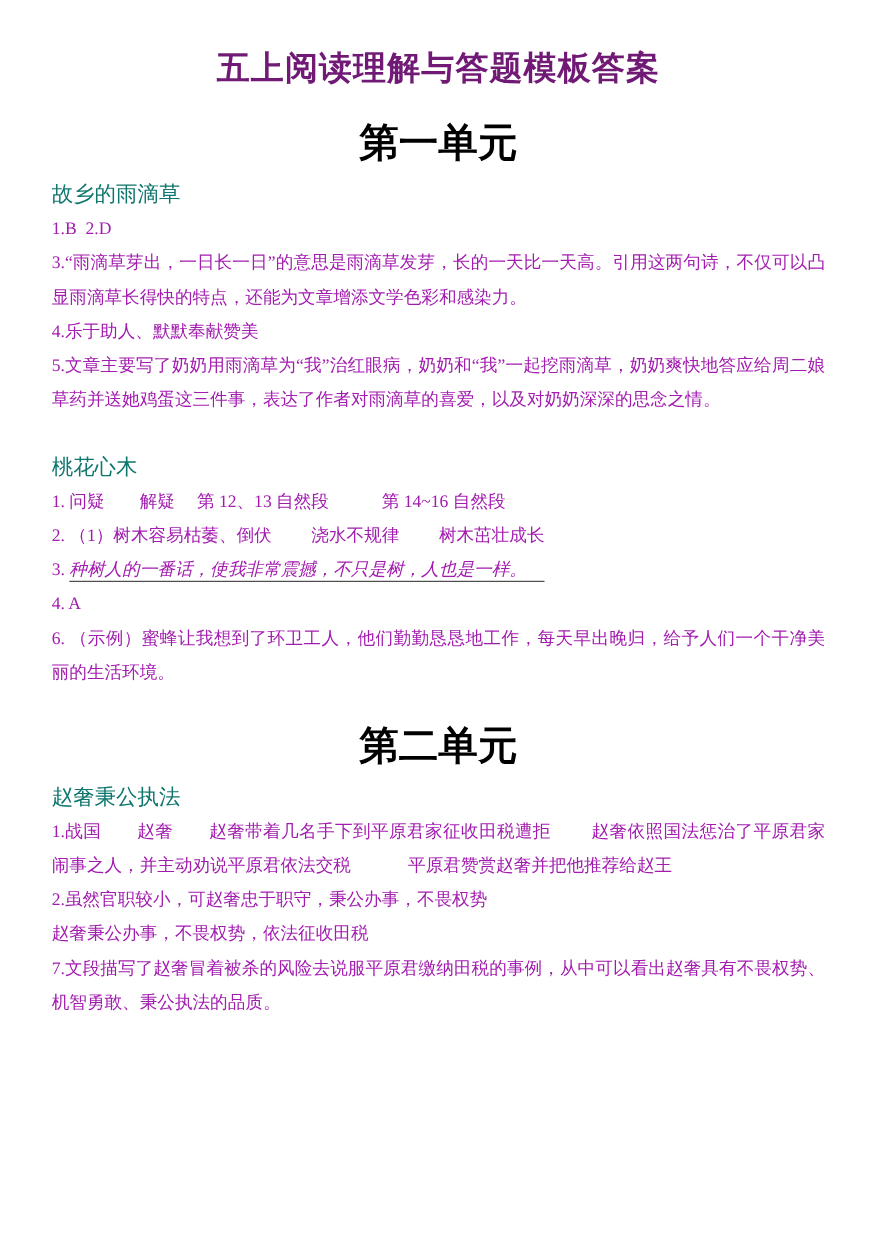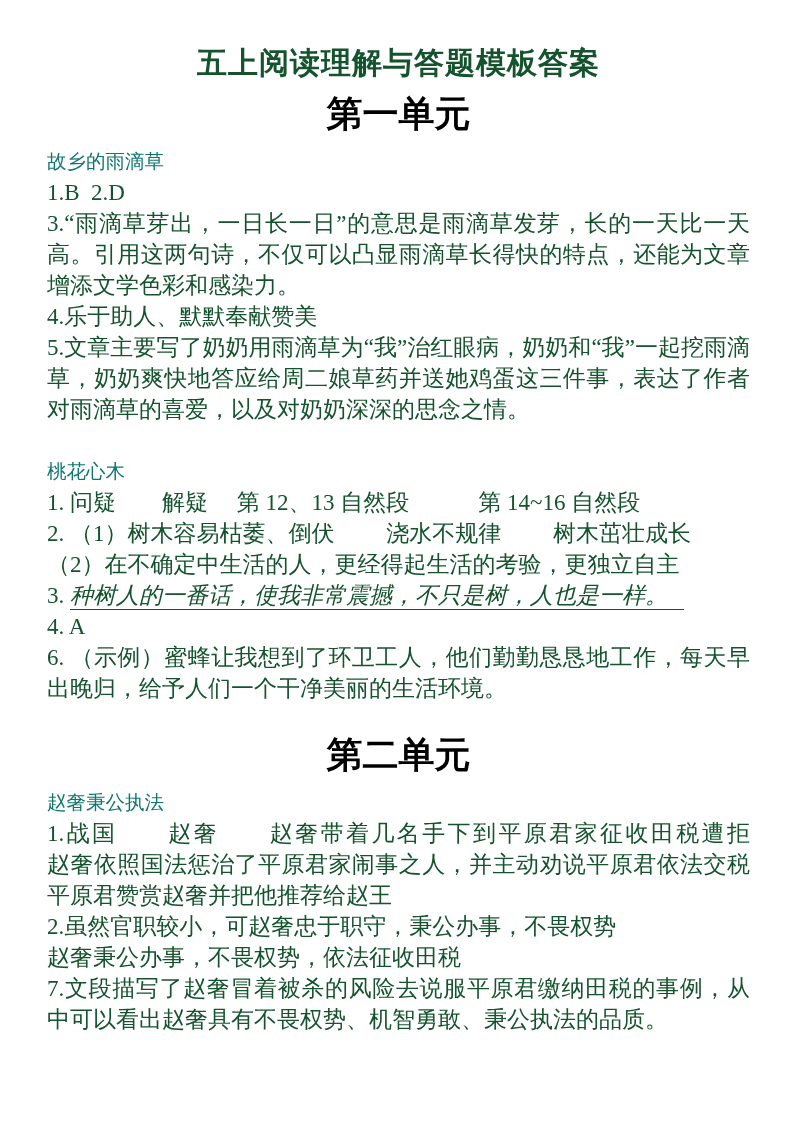--- a/index.html
+++ b/index.html
@@ -13,26 +13,26 @@
     height: 1122px;
     margin: 0 auto;
     background: #ffffff;
     box-sizing: border-box;
     padding: 40px 43px 0 47px;
     color: #1c1c1c;
     font-family: "Liberation Serif", "DejaVu Serif", serif;
     overflow: hidden;
   }
   .doc-title {
-    margin: 0 0 8px 0;
+    margin: 0 0 24px 0;
     font-size: 30px;
     line-height: 46px;
     font-weight: bold;
     text-align: center;
-    color: #14532d;
+    color: #701a75;
     letter-spacing: 1px;
   }
   .unit-heading {
     margin: 0 0 12px 0;
     font-size: 36px;
     line-height: 40px;
     font-weight: bold;
     text-align: center;
     color: #000;
   }
@@ -40,25 +40,25 @@
     margin-top: 31px;
   }
   .article {
     margin: 0 0 31px 0;
   }
   .article:last-child {
     margin-bottom: 0;
   }
   p.line {
     margin: 0;
-    font-size: 23px;
+    font-size: 16px;
     line-height: 31px;
     white-space: pre-wrap;
     text-align: justify;
-    color: #14532d;
+    color: #a21caf;
   }
   p.article-title {
     margin: 0;
     font-size: 19.5px;
     line-height: 31px;
     color: #0f766e;
   }
   .u {
     border-bottom: 1.5px solid #3a3a3a;
     padding-right: 16px;
@@ -80,21 +80,20 @@
     <p class="line">1.B  2.D</p>
     <p class="line">3.“雨滴草芽出，一日长一日”的意思是雨滴草发芽，长的一天比一天高。引用这两句诗，不仅可以凸显雨滴草长得快的特点，还能为文章增添文学色彩和感染力。</p>
     <p class="line">4.乐于助人、默默奉献赞美</p>
     <p class="line">5.文章主要写了奶奶用雨滴草为“我”治红眼病，奶奶和“我”一起挖雨滴草，奶奶爽快地答应给周二娘草药并送她鸡蛋这三件事，表达了作者对雨滴草的喜爱，以及对奶奶深深的思念之情。</p>
   </div>
 
   <div class="article">
     <p class="article-title">桃花心木</p>
     <p class="line">1. 问疑　　解疑　 第 12、13 自然段　　　第 14~16 自然段</p>
     <p class="line">2. （1）树木容易枯萎、倒伏　　 浇水不规律　　 树木茁壮成长</p>
-    <p class="line">（2）在不确定中生活的人，更经得起生活的考验，更独立自主</p>
     <p class="line"><span>3. </span><span class="u">种树人的一番话，使我非常震撼，不只是树，人也是一样。</span></p>
     <p class="line">4. A</p>
     <p class="line">6. （示例）蜜蜂让我想到了环卫工人，他们勤勤恳恳地工作，每天早出晚归，给予人们一个干净美丽的生活环境。</p>
   </div>
 
   <h2 class="unit-heading second">第二单元</h2>
 
   <div class="article">
     <p class="article-title">赵奢秉公执法</p>
     <p class="line">1.战国　　赵奢　　赵奢带着几名手下到平原君家征收田税遭拒　　 赵奢依照国法惩治了平原君家闹事之人，并主动劝说平原君依法交税　　　 平原君赞赏赵奢并把他推荐给赵王</p>

